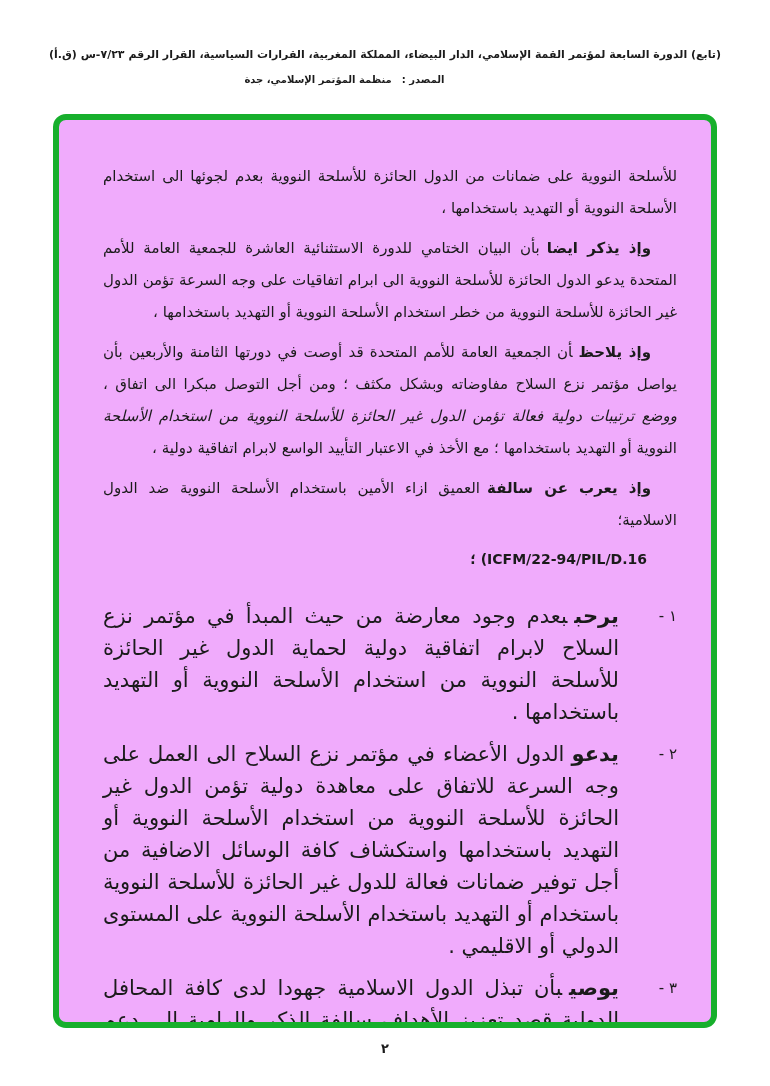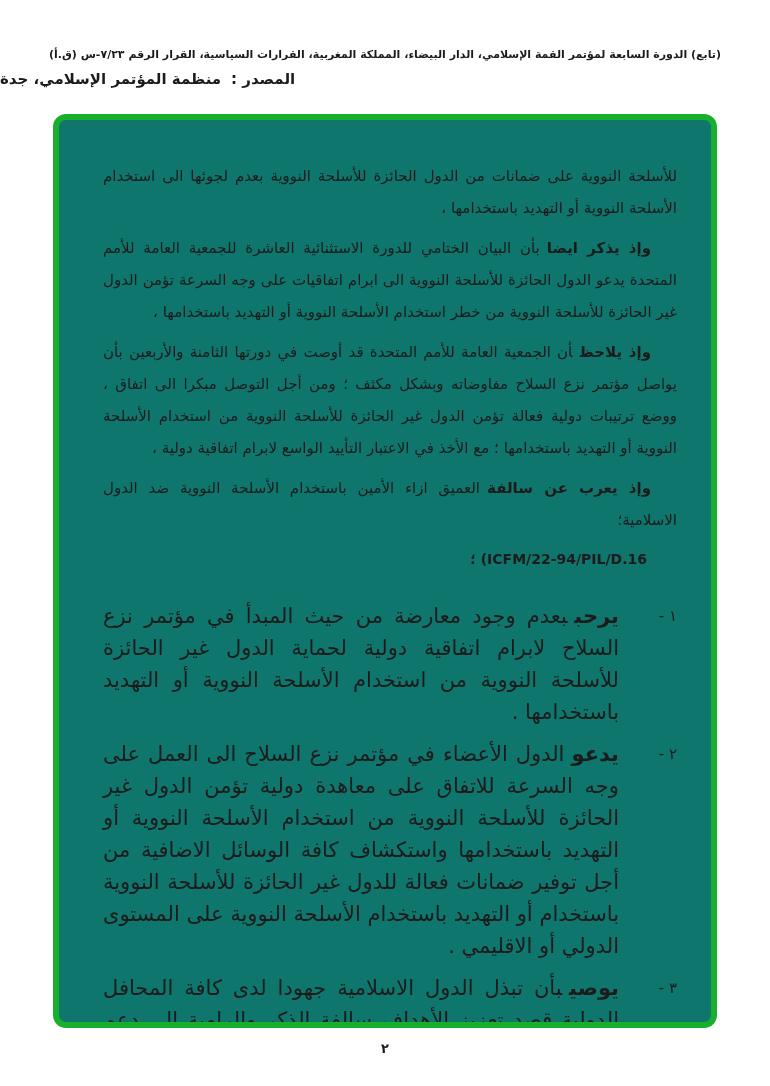--- a/index.html
+++ b/index.html
@@ -24,51 +24,51 @@
     text-align: center;
     font-size: 11px;
     font-weight: 700;
     letter-spacing: 0;
     padding: 0 28px;
     line-height: 18px;
   }
   .header-source {
     margin-top: 8px;
     margin-right: 81px;
-    text-align: left;
-    font-size: 15px;
+    text-align: center;
+    font-size: 10px;
     font-weight: 700;
     line-height: 15px;
   }
   .header-source .src-label { padding-left: 10px; }
   
   .doc-frame {
     box-sizing: border-box;
     margin: 27px 53px 16px 53px;
     width: 664px;
     height: 914px;
     border: 6px solid #17af2c;
     border-radius: 13px;
-    background: #0f766e;
+    background: #f0abfc;
     padding: 40px 34px 0 44px;
     direction: rtl;
     overflow: hidden;
   }
   .doc-frame p {
     margin: 0 0 8px 0;
     font-size: 15px;
     line-height: 32px;
     text-align: justify;
   }
   .para-indent { text-indent: 26px; }
   .lead {
     font-weight: 700;
     padding-left: 7px;
   }
-  .italic-clause { }
+  .italic-clause { font-style: italic; }
   .doc-reference {
     margin: 0 30px 10px 0;
     text-align: right;
     font-size: 14px;
     line-height: 30px;
     font-weight: bold;
   }
   
   .res-list { margin-top: 26px; }
   .res-item {

